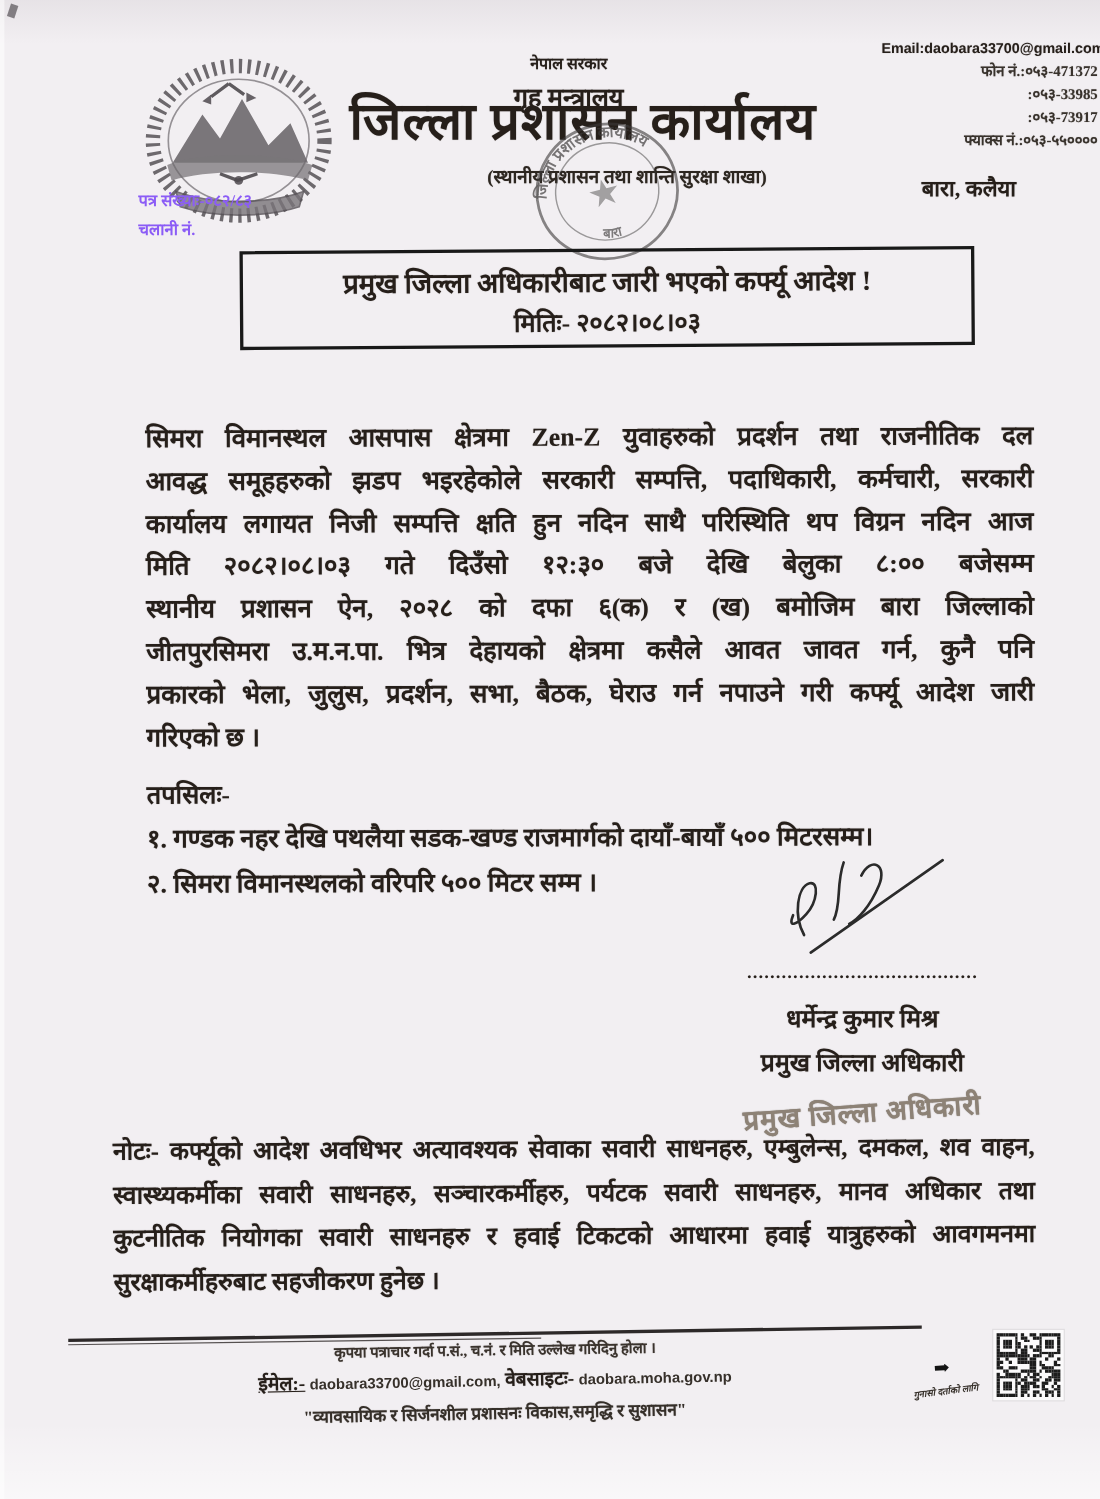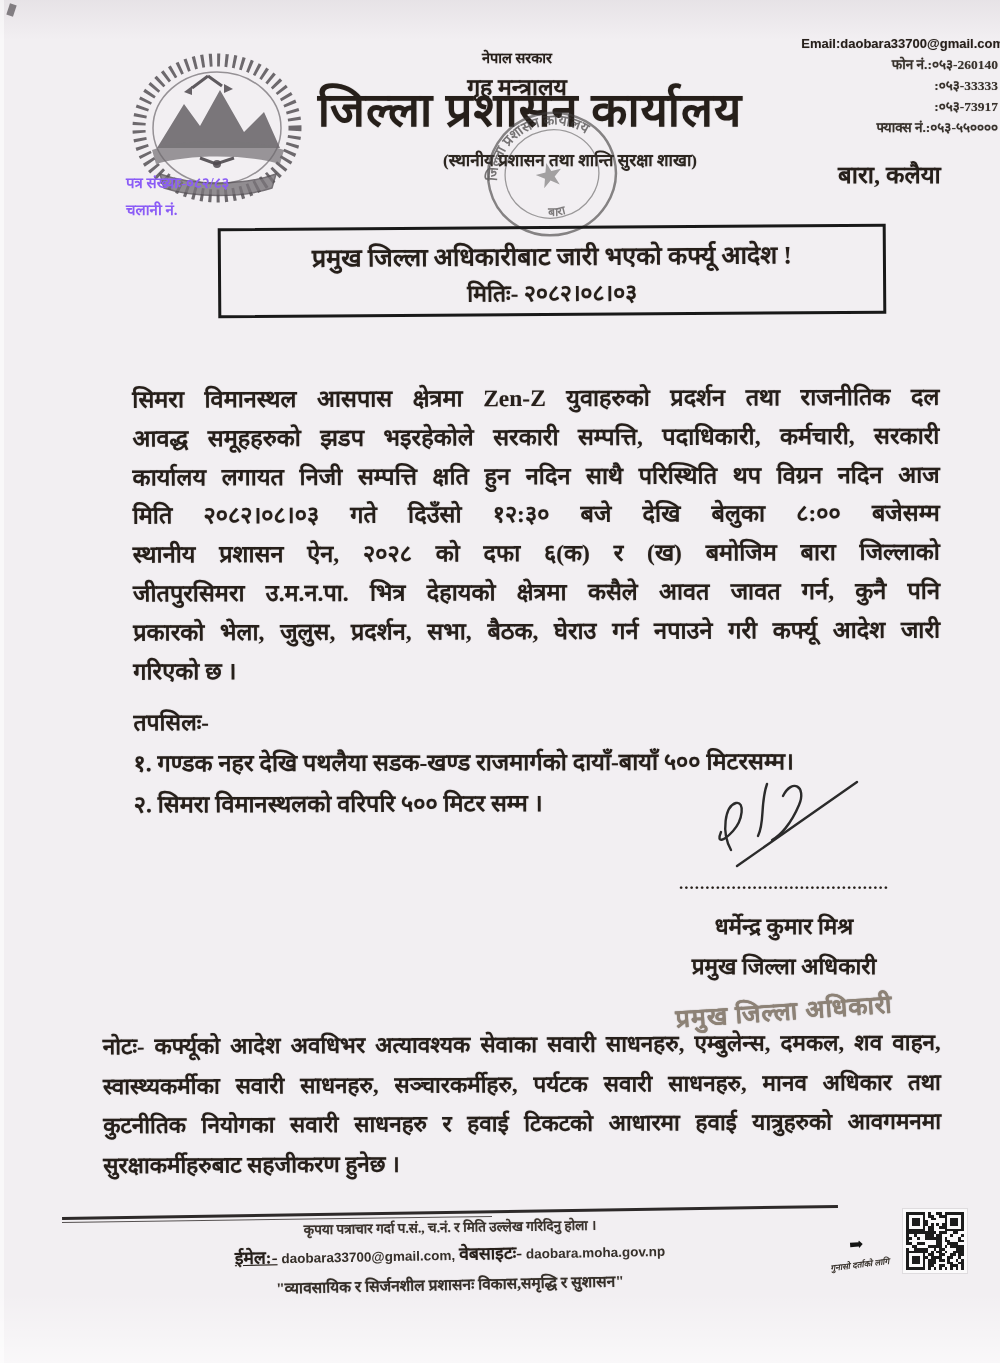--- a/index.html
+++ b/index.html
@@ -14,21 +14,21 @@
   .center-head{position:absolute;left:367px;top:31px;width:300px;text-align:center;font-weight:700;margin-top:16px;}
   .gov1{font-size:14.5px;}
   .gov2{font-size:23px;margin-top:3px;}
   .office-name{position:absolute;left:235px;top:76px;width:590px;text-align:center;
                font-size:47px;font-weight:700;letter-spacing:1px;}
   .office-sub{position:absolute;left:375px;top:148px;width:390px;text-align:center;
               font-size:17px;font-weight:700;color:#2c2620;}
   .contact{position:absolute;right:2px;top:33px;text-align:right;font-weight:700;line-height:21px;}
   .contact .email{font-family:"Liberation Sans","DejaVu Sans",sans-serif;font-size:13px;margin-right:-6px;}
   .contact .ph{font-size:13.5px;color:#38322c;}
-  .location{position:absolute;left:838px;top:157px;font-size:24px;font-weight:700;}
+  .location{position:absolute;left:838px;top:157px;font-size:20px;font-weight:700;}
   .refs{position:absolute;left:126px;top:170px;font-size:15px;font-weight:700;line-height:27px;color:#8b5cf6;}
   .emblem{position:absolute;left:112px;top:46px;width:220px;height:165px;}
   .hstamp{position:absolute;left:462px;top:94px;width:180px;height:160px;opacity:.8;
           transform:rotate(-14deg);}
 
   
   .titlebox{position:absolute;left:218px;top:226px;width:662px;height:84px;
             border:3px solid #191919;transform:rotate(-0.4deg);text-align:center;}
   .tb1{margin-top:9px;font-size:25px;font-weight:700;}
   .tb2{margin-top:4px;font-size:23px;font-weight:700;}
@@ -130,22 +130,22 @@
       </text>
       <text font-size="12" font-weight="bold" fill="#3c3a3a" opacity=".8">
         <textPath href="#arcB" startOffset="38%">बारा</textPath>
       </text>
       <path d="M70,78 l8,6 -3,-9 8,-6 -10,0 -3,-9 -3,9 -10,0 8,6 -3,9 z" fill="#3c3a3a" opacity=".55" transform="translate(17,8)"></path>
     </svg>
   </div>
 
   <div class="contact">
     <div class="email ink">Email:daobara33700@gmail.com</div>
-    <div class="ph ink">फोन नं.:०५३-260140</div>
-    <div class="ph ink">:०५३-33333</div>
+    <div class="ph ink">फोन नं.:०५३-471372</div>
+    <div class="ph ink">:०५३-33985</div>
     <div class="ph ink">:०५३-73917</div>
     <div class="ph ink">फ्याक्स नं.:०५३-५५००००</div>
   </div>
 
   <div class="location ink">बारा, कलैया</div>
 
   <div class="refs">
     <div>पत्र संख्याः-०८२/८३</div>
     <div>चलानी नं.</div>
   </div>

